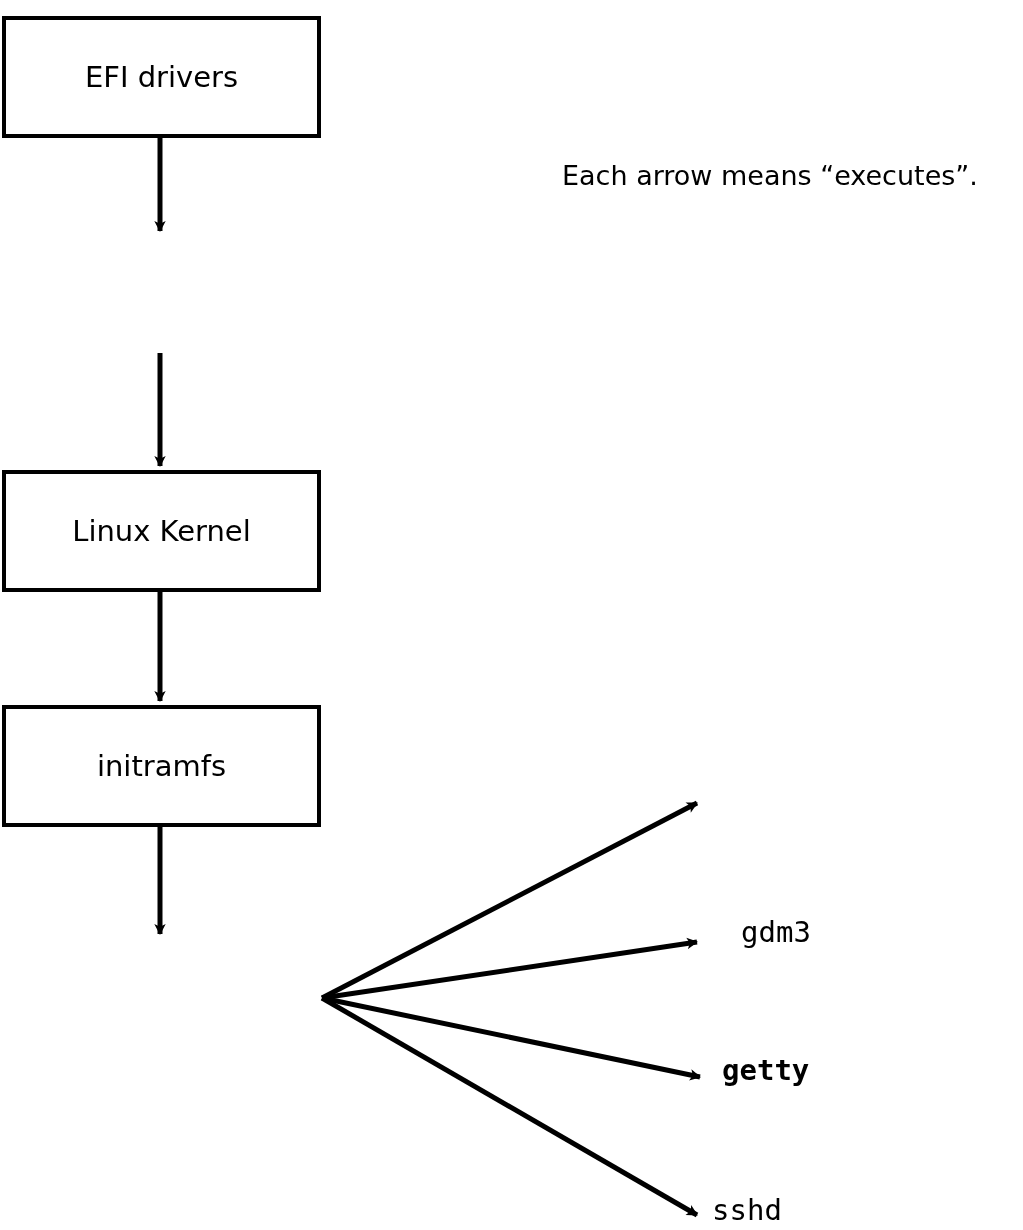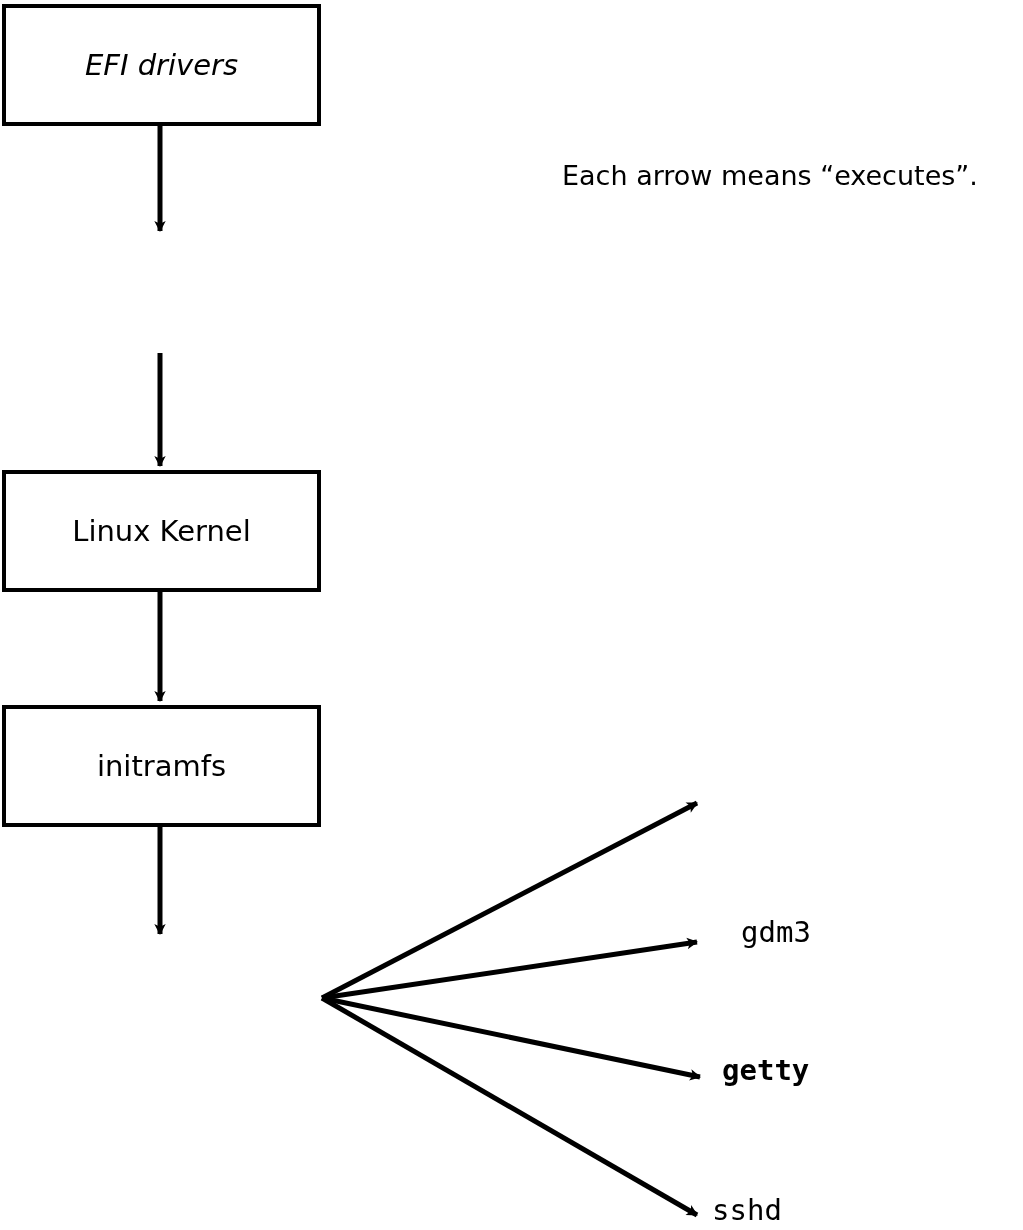--- a/index.html
+++ b/index.html
@@ -27,21 +27,21 @@
     align-items: center;
     justify-content: center;
   }
   .flow-box-label {
     font-family: "DejaVu Sans", "Liberation Sans", sans-serif;
     font-size: 29px;
     color: #000000;
     line-height: 1;
     white-space: nowrap;
   }
-  #box-efi     { top: 4px; font-style: italic; }
+  #box-efi     { top: 16px; }
   #box-boot    { top: 235px; }
   #box-kernel  { top: 470px; }
   #box-initrd  { top: 705px; }
   #box-systemd { top: 938px; }
 
   .legend-note {
     position: absolute;
     left: 562px;
     top: 160px;
     font-family: "DejaVu Sans", "Liberation Sans", sans-serif;

